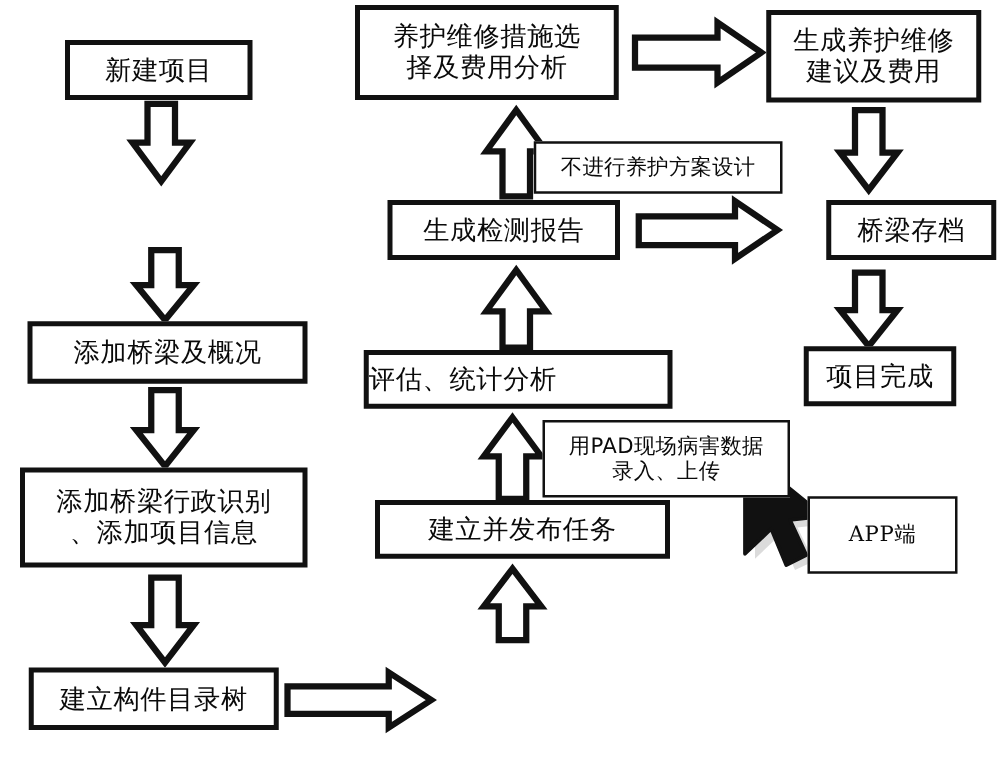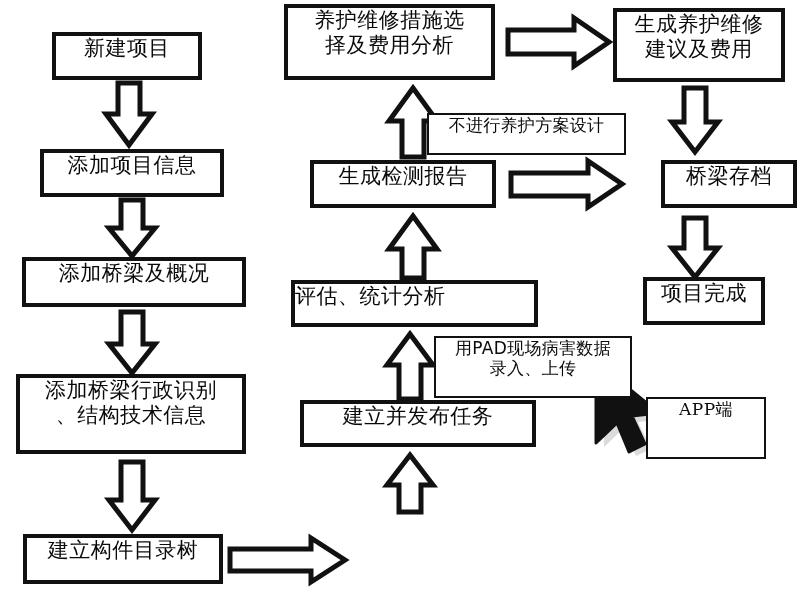--- a/index.html
+++ b/index.html
@@ -24,20 +24,21 @@
     top: 0;
     width: 800px;
     height: 607px;
   }
   .node-box {
     position: absolute;
     box-sizing: border-box;
     background: #ffffff;
     border: 4px solid #111111;
     display: flex;
+    align-items: center;
     justify-content: center;
     text-align: center;
     color: #0a0a0a;
     font-family: "DejaVu Sans", "Liberation Sans", sans-serif;
     font-size: 21px;
     line-height: 1.18;
     letter-spacing: 0.5px;
     white-space: pre-line;
     user-select: none;
   }
@@ -121,31 +122,28 @@
     <g>
       <polygon points="596,362 596,443 617,423 629,452 645,444 632,416 659,413" fill="#111111" stroke="#111111" stroke-width="3" stroke-linejoin="round"></polygon>
     </g>
 
   </svg>
 
   <div class="node-box" style="left:52px; top:32px; width:150px; height:48px;">
     <span>新建项目</span>
   </div>
 
-  <div class="node-box" style="left:40px; top:149px; width:184px; height:48px;">
-    <span>添加项目信息</span>
-  </div>
 
   <div class="node-box" style="left:22px; top:257px; width:224px; height:50px;">
     <span>添加桥梁及概况</span>
   </div>
 
   <div class="node-box" style="left:16px; top:374px; width:230px; height:80px;">
     <span>添加桥梁行政识别
-、结构技术信息</span>
+、添加项目信息</span>
   </div>
 
   <div class="node-box" style="left:23px; top:534px; width:200px; height:50px;">
     <span>建立构件目录树</span>
   </div>
 
 
   <div class="node-box" style="left:300px; top:400px; width:236px; height:47px;">
     <span>建立并发布任务</span>
   </div>

